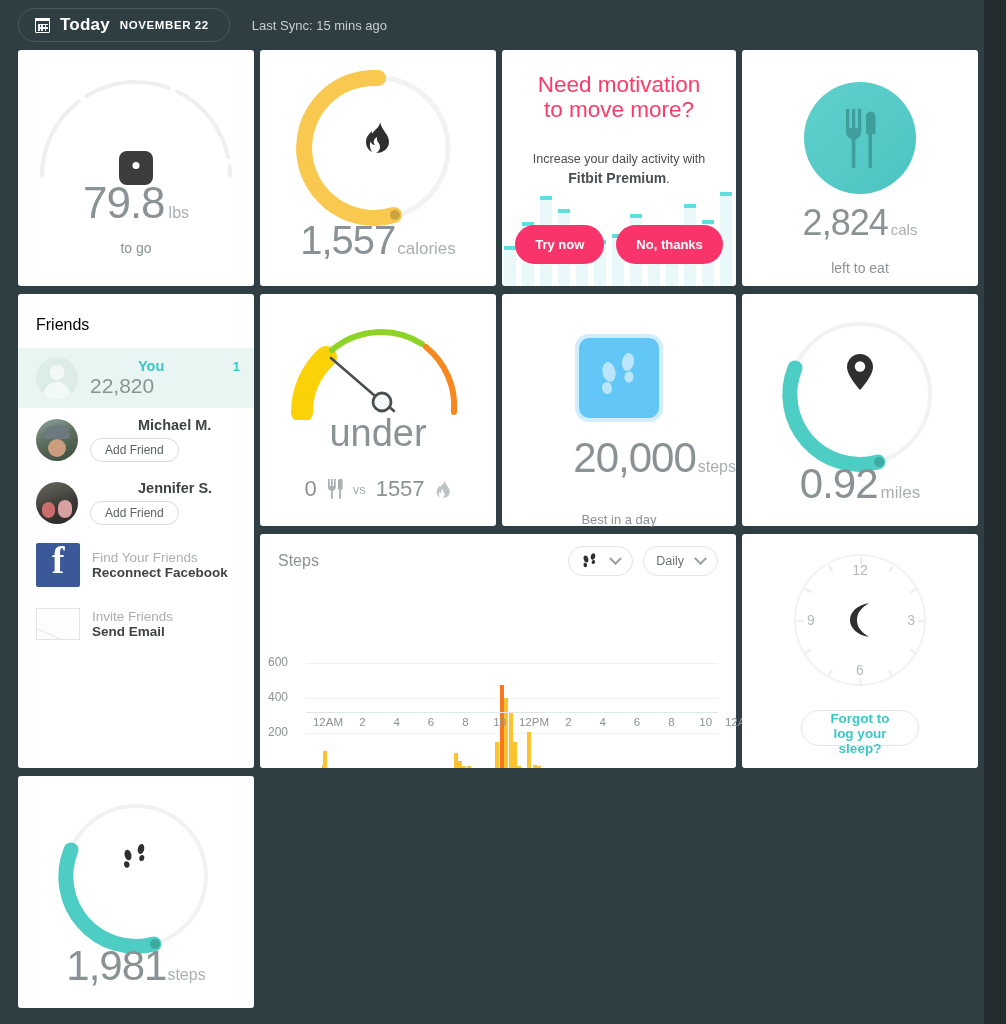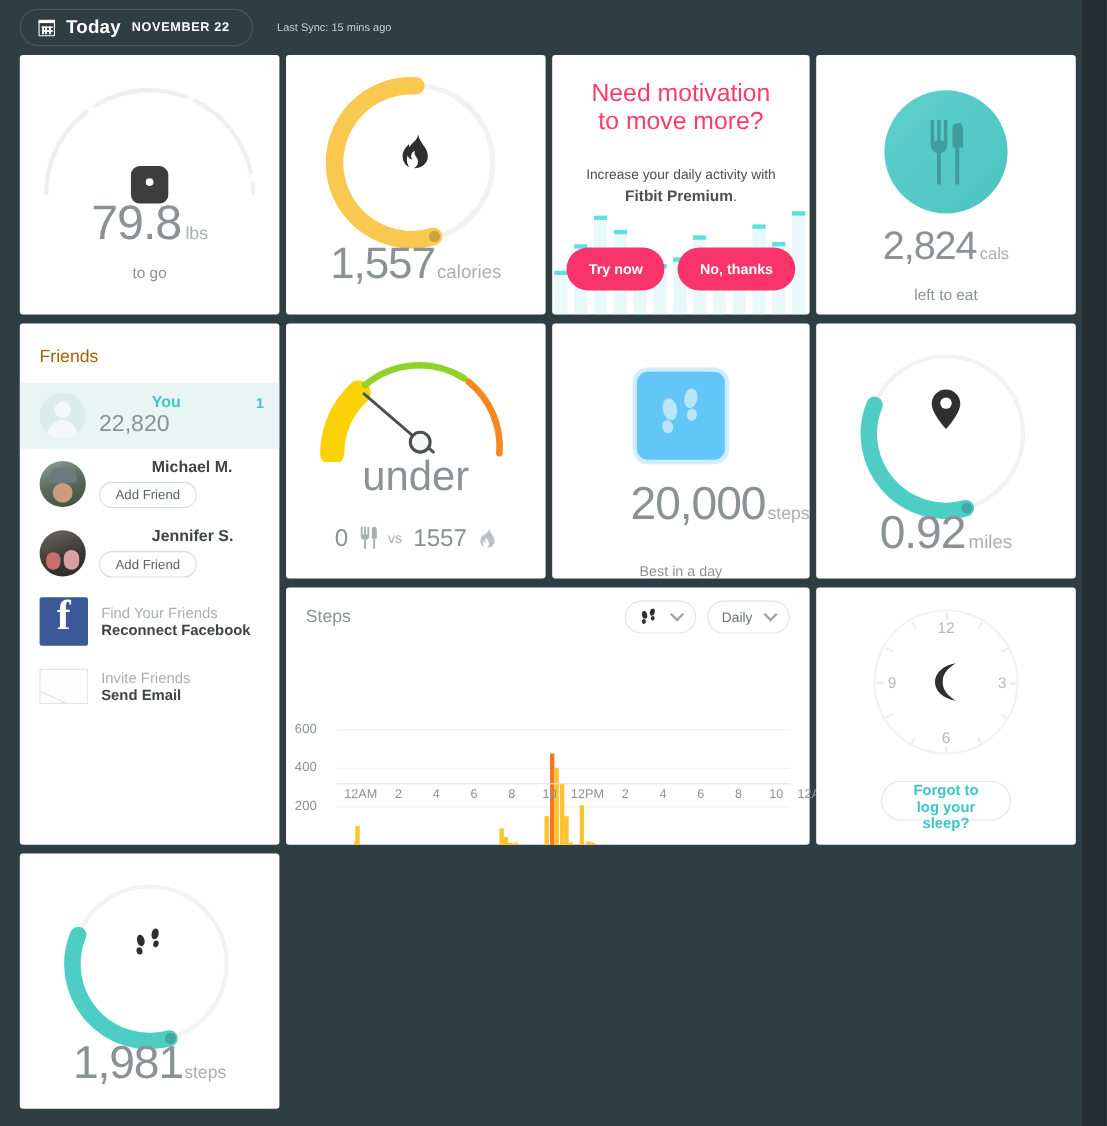--- a/index.html
+++ b/index.html
@@ -33,21 +33,21 @@
   .cal-icon .top { position: absolute; left: 0; top: 0; width: 100%; height: 3px; background: #fff; }
   .cal-icon .dots {
     position: absolute; left: 2.5px; top: 6px; width: 10px; height: 7px;
     background:
       repeating-linear-gradient(to right, #fff 0 1.6px, transparent 1.6px 3.3px),
       repeating-linear-gradient(to bottom, #fff 0 1.5px, transparent 1.5px 3.3px);
     opacity: .95;
   }
   .today { font-size: 17px; font-weight: bold; letter-spacing: .2px; }
   .date-sub { font-size: 11.5px; font-weight: bold; letter-spacing: .6px; color: #ffffff; }
-  .lastsync { margin-left: 22px; color: #c6ced0; font-size: 10px; }
+  .lastsync { margin-left: 22px; color: #c6ced0; font-size: 13px; }
 
   
   .tile {
     position: absolute; background: #fff; border-radius: 3px;
   }
 
   .big-num {
     font-weight: 300; color: #8b9295; letter-spacing: -1px;
   }
   .unit { color: #a9b0b2; font-weight: 400; }
@@ -108,21 +108,21 @@
     width: 112px; height: 112px; border-radius: 50%;
     background: linear-gradient(135deg, #5fd0cc 0%, #4cc4c2 100%);
   }
   #tile-food .val { position: absolute; left: 0; top: 152px; width: 100%; text-align: center; }
   #tile-food .val .n { font-size: 36px; margin-top: 28px; }
   #tile-food .val .u { font-size: 15px; margin-left: 3px; }
   #tile-food .sub { position: absolute; left: 0; top: 210px; width: 100%; text-align: center; }
 
   
   #tile-friends { left: 18px; top: 294px; width: 236px; height: 474px; overflow: hidden; }
-  .friends-title { padding: 22px 0 14px 18px; color: #a16207; font-size: 16px; }
+  .friends-title { padding: 22px 0 14px 18px; color: #000000; font-size: 16px; }
   .frow {
     display: flex; align-items: center; gap: 12px; padding: 9px 14px 9px 18px;
     min-height: 56px;
   }
   .frow.me { background: #e9f5f3; }
   .avatar { width: 42px; height: 42px; border-radius: 50%; flex: 0 0 42px; overflow: hidden; position: relative; }
   .av-you { background: #dcece9; }
   .av-you::before {
     content: ""; position: absolute; left: 50%; top: 8px; transform: translateX(-50%);
     width: 15px; height: 15px; border-radius: 50%; background: #f2f9f8;

